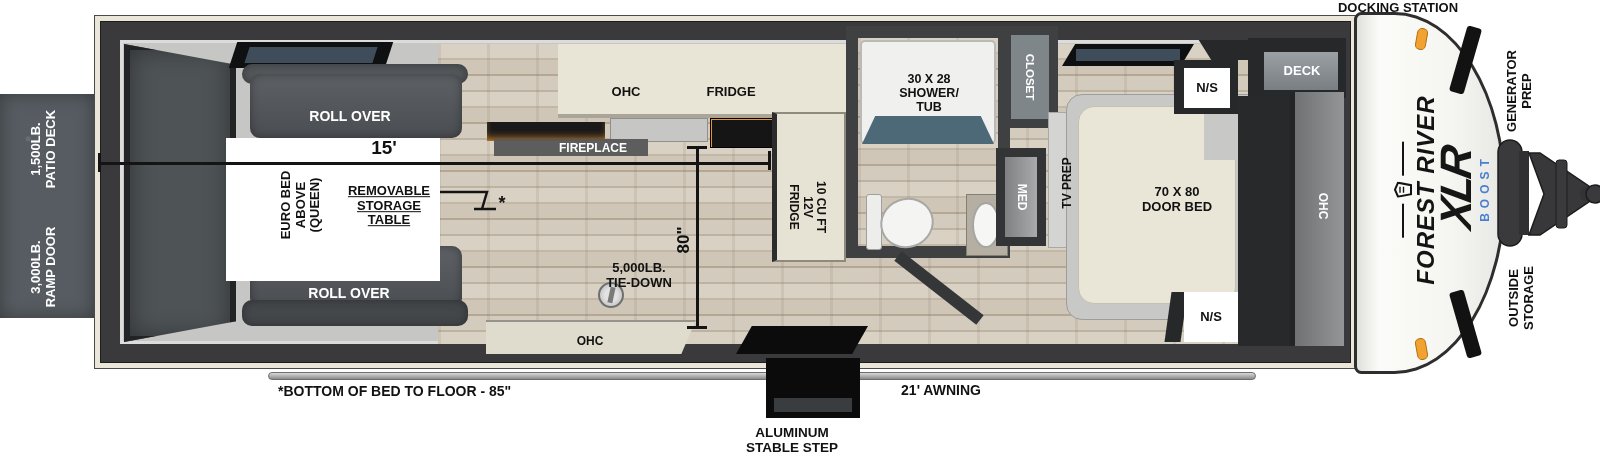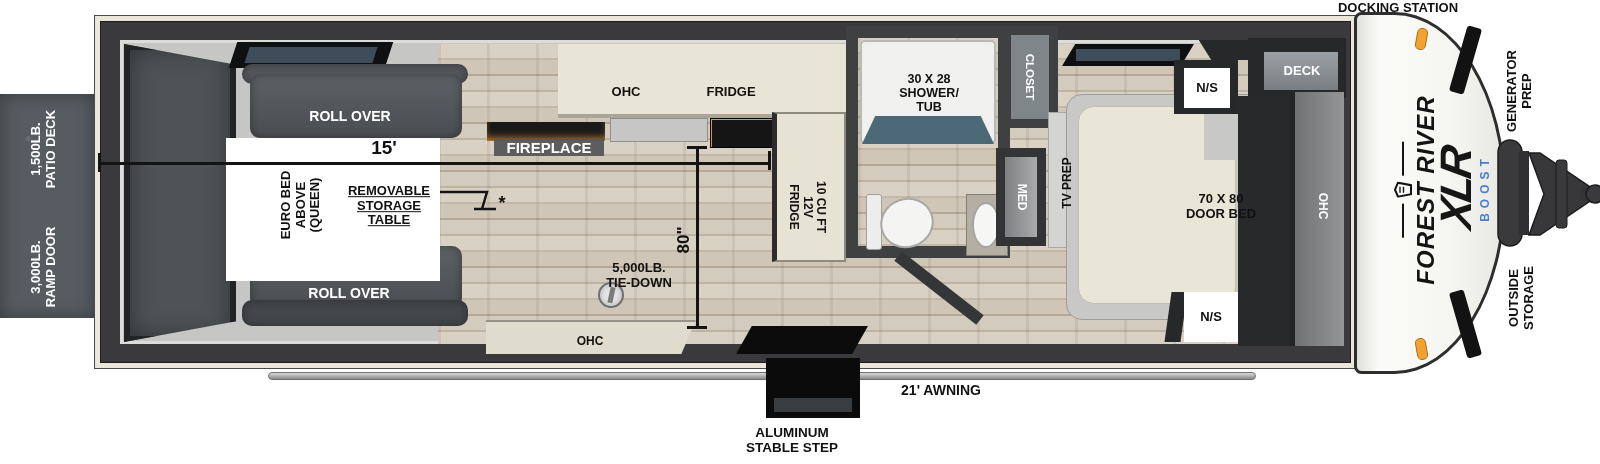--- a/index.html
+++ b/index.html
@@ -81,21 +81,21 @@
   <div class="abs sofa" style="left:250px;top:74px;width:212px;height:64px;"></div>
   <div class="abs sofa" style="left:250px;top:246px;width:212px;height:62px;"></div>
   <div class="abs sofa" style="left:242px;top:300px;width:226px;height:26px;background:#44474a;"></div>
 
   <div class="abs whitebox"></div>
 
   <div class="abs counter" style="left:558px;top:44px;width:288px;height:74px;"></div>
   <div class="abs" style="left:610px;top:118px;width:98px;height:24px;background:#c6c6c4;border:1px solid #8f8f8d;box-sizing:border-box;"></div>
   <div class="abs" style="left:710px;top:118px;width:63px;height:30px;background:#151515;box-shadow:inset 0 0 0 1px #000, inset 6px 6px 0 -4px #e8932f;"></div>
   <div class="abs" style="left:487px;top:122px;width:118px;height:19px;background:#191919;box-shadow:inset 0 -6px 8px -4px #e8932f;"></div>
-  <div class="abs fireband" style="left:494px;top:139px;width:110px;height:17px;font-size:15px;">
+  <div class="abs fireband" style="left:494px;top:139px;width:110px;height:17px;font-size:12px;padding-left:44px;">
     <span>FIREPLACE</span>
   </div>
   <div class="abs" style="left:772px;top:112px;width:74px;height:150px;background:#e7e3d4;border:2px solid #8e8a7e;border-left:5px solid #2c2c2c;box-sizing:border-box;"></div>
 
   <div class="abs" style="left:486px;top:320px;width:210px;height:34px;background:#e0dccd;border-top:2px solid #97938a;clip-path:polygon(0 0,100% 0,93% 100%,0 100%);box-sizing:border-box;"></div>
   <div class="abs" style="left:736px;top:326px;width:132px;height:28px;background:#0c0c0c;clip-path:polygon(12% 0,100% 0,88% 100%,0 100%);"></div>
 
   <div class="abs" style="left:598px;top:282px;width:26px;height:26px;border-radius:50%;background:radial-gradient(circle,#e2e2e2 0 40%,#b2b2b2 100%);border:2px solid #6f6f6f;box-sizing:border-box;">
     <div class="abs" style="left:9px;top:3px;width:5px;height:16px;background:#7a7a7a;transform:rotate(12deg);"></div>
   </div>
@@ -230,28 +230,29 @@
 
   <div class="lbl ctr" style="left:929px;top:93px;font-size:12.5px;">
     <div>30 X 28</div>
     <div>SHOWER/</div>
     <div>TUB</div>
   </div>
   <div class="lbl cw white" style="left:1021px;top:197px;font-size:12px;">MED</div>
   <div class="lbl cw white" style="left:1030px;top:77px;font-size:11.5px;">CLOSET</div>
   <div class="lbl ccw" style="left:1068px;top:183px;font-size:12px;">TV PREP</div>
 
-  <div class="lbl ctr" style="left:1177px;top:207px;font-size:13px;margin-left:44px;">
+  <div class="lbl ctr" style="left:1177px;top:200px;font-size:13px;">
     <div>70 X 80</div>
     <div>DOOR BED</div>
   </div>
   <div class="lbl ctr" style="left:1207px;top:88px;font-size:13px;">N/S</div>
   <div class="lbl ctr" style="left:1211px;top:317px;font-size:13px;">N/S</div>
   <div class="lbl ctr white" style="left:1302px;top:71px;font-size:13px;">DECK</div>
   <div class="lbl cw white" style="left:1322px;top:206px;font-size:12px;">OHC</div>
 
+  <div class="lbl" style="left:278px;top:384px;font-size:14px;text-align:left;">*BOTTOM OF BED TO FLOOR - 85"</div>
   <div class="lbl ctr" style="left:941px;top:391px;font-size:14px;">21' AWNING</div>
   <div class="lbl ctr" style="left:792px;top:440px;font-size:13.5px;">
     <div>ALUMINUM</div>
     <div>STABLE STEP</div>
   </div>
 
 </div>
 
 </body></html>

